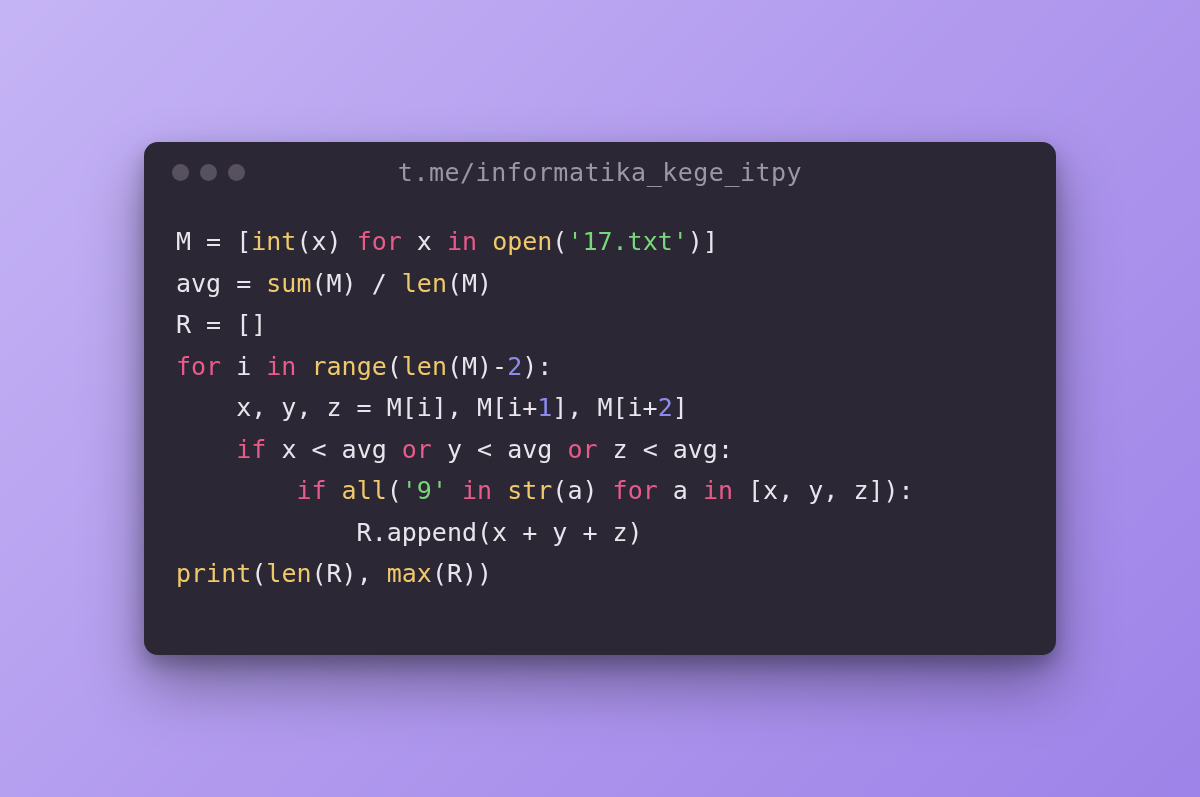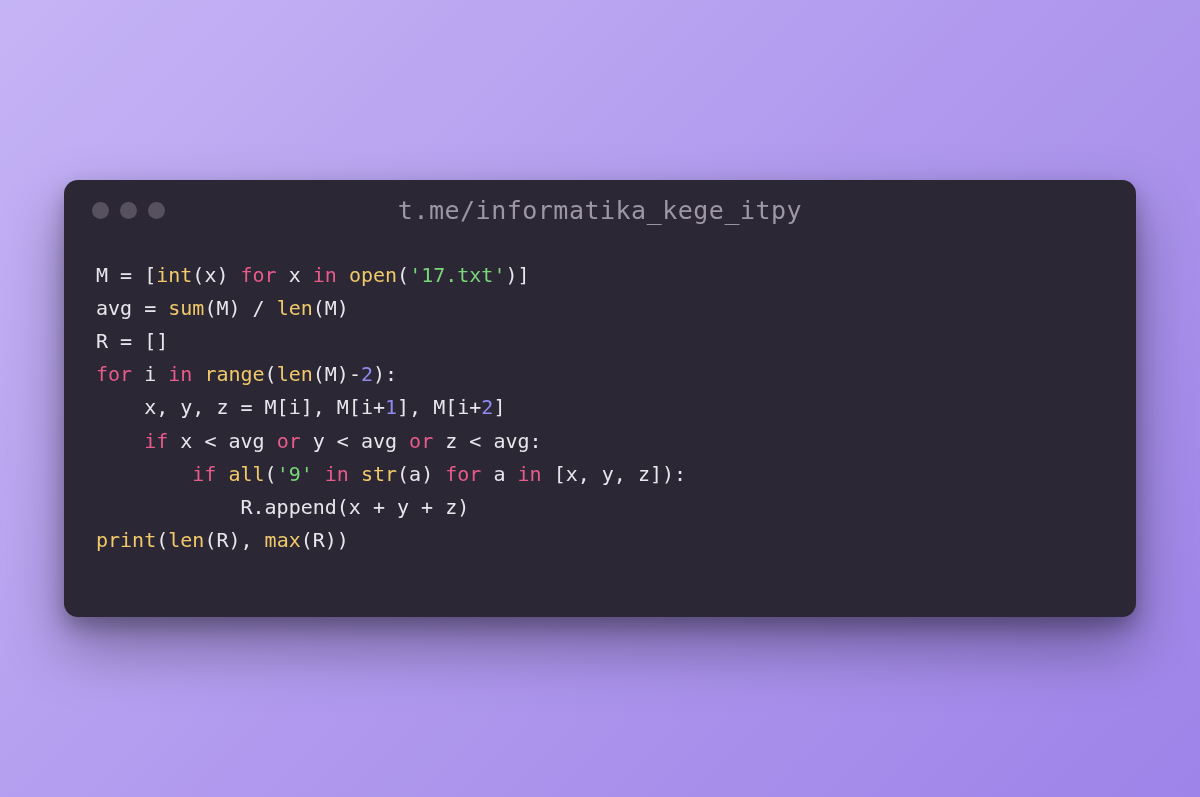--- a/index.html
+++ b/index.html
@@ -5,21 +5,21 @@
   * { margin: 0; padding: 0; box-sizing: border-box; }
   html, body { width: 1200px; height: 797px; }
   body {
     background: linear-gradient(135deg, #c5b4f5 0%, #b19aee 50%, #9e83e8 100%);
     display: flex;
     align-items: center;
     justify-content: center;
     font-family: ui-monospace, "SF Mono", "Menlo", "Consolas", monospace;
   }
   .window {
-    width: 1072px;
+    width: 912px;
     background: #2c2734;
     border-radius: 14px;
     box-shadow: 0 30px 60px rgba(0,0,0,0.35), 0 10px 20px rgba(0,0,0,0.25);
     overflow: hidden;
     padding-bottom: 50px;
   }
   .titlebar {
     display: flex;
     align-items: center;
     padding: 22px 28px 10px 28px;
@@ -34,21 +34,21 @@
     position: absolute;
     left: 0; right: 0;
     text-align: center;
     color: #9c96a6;
     font-size: 25px;
     letter-spacing: 0.5px;
     pointer-events: none;
   }
   .code {
     padding: 30px 48px 10px 32px;
-    font-size: 20px;
+    font-size: 25px;
     line-height: 1.66;
     color: #e8e6ec;
     white-space: pre;
     font-weight: 500;
   }
   .tok-default { color: #e8e6ec; }
   .tok-keyword { color: #e85b8a; }     
   .tok-func    { color: #f0c96a; }     
   .tok-string  { color: #79d67a; }     
   .tok-number  { color: #8e8bf0; }     

